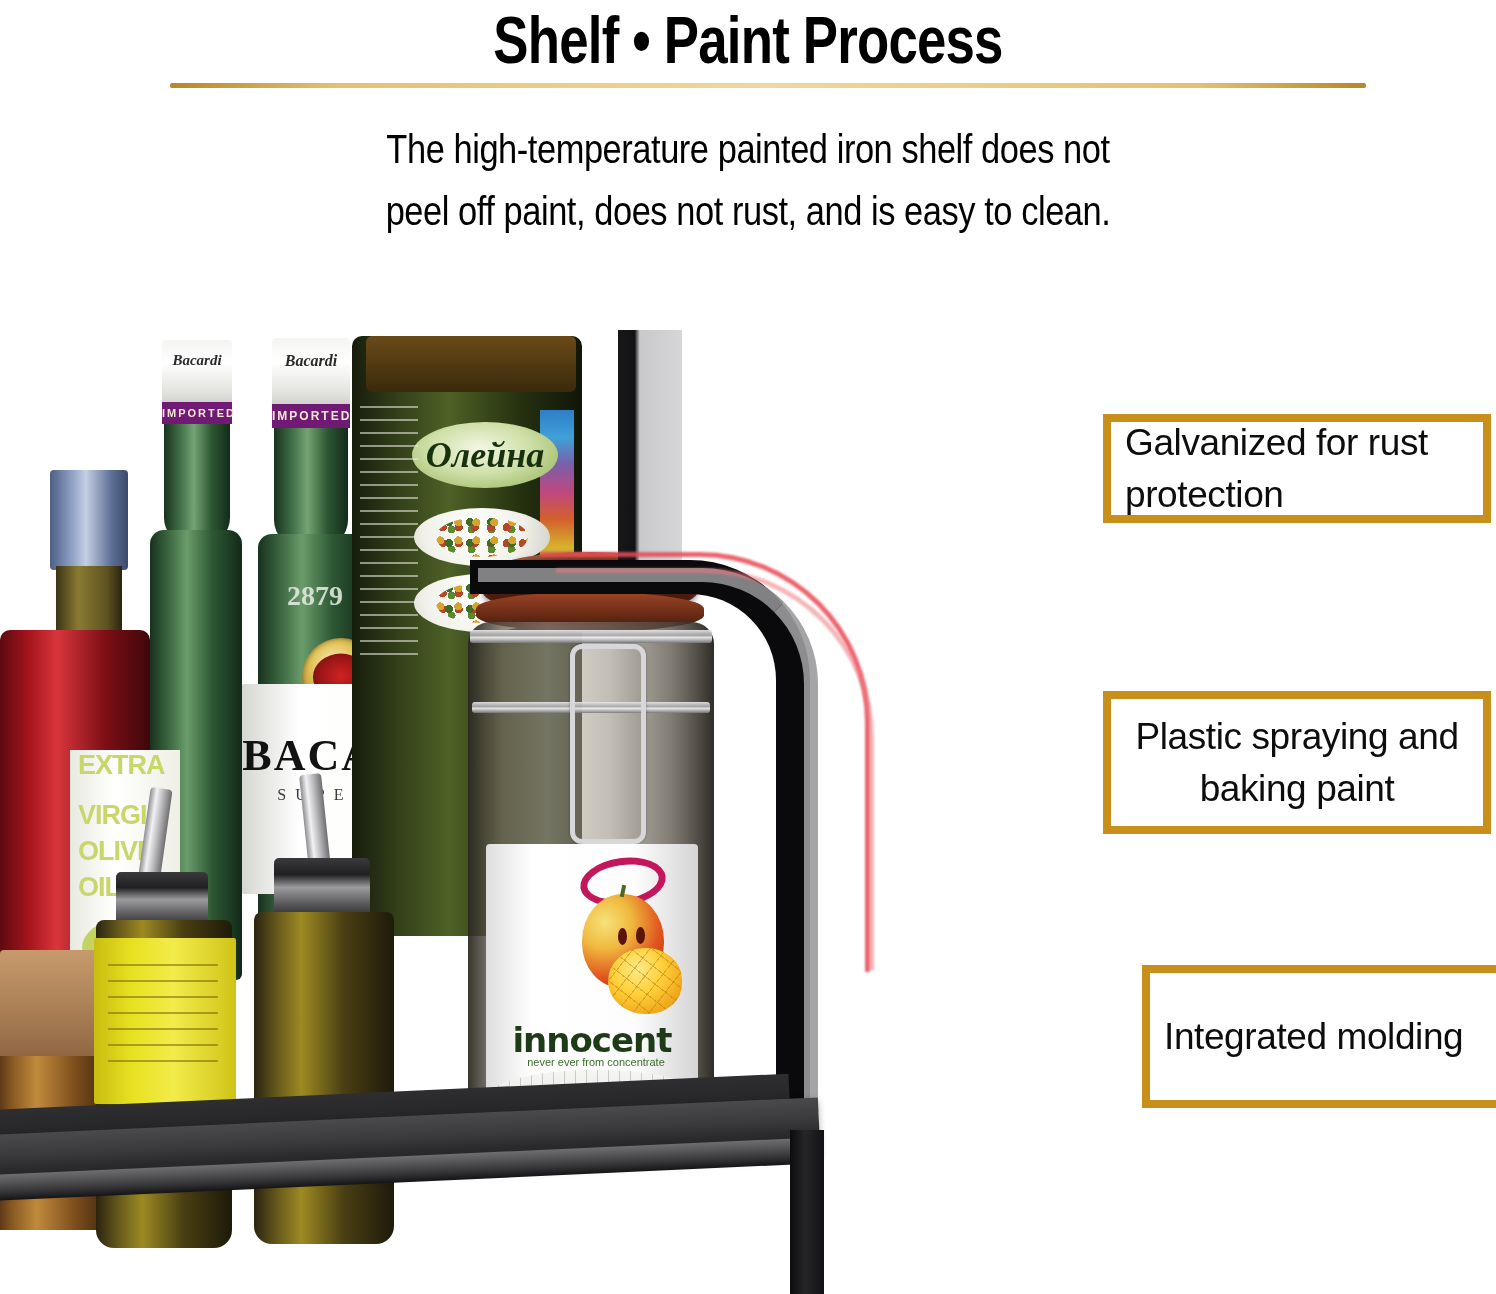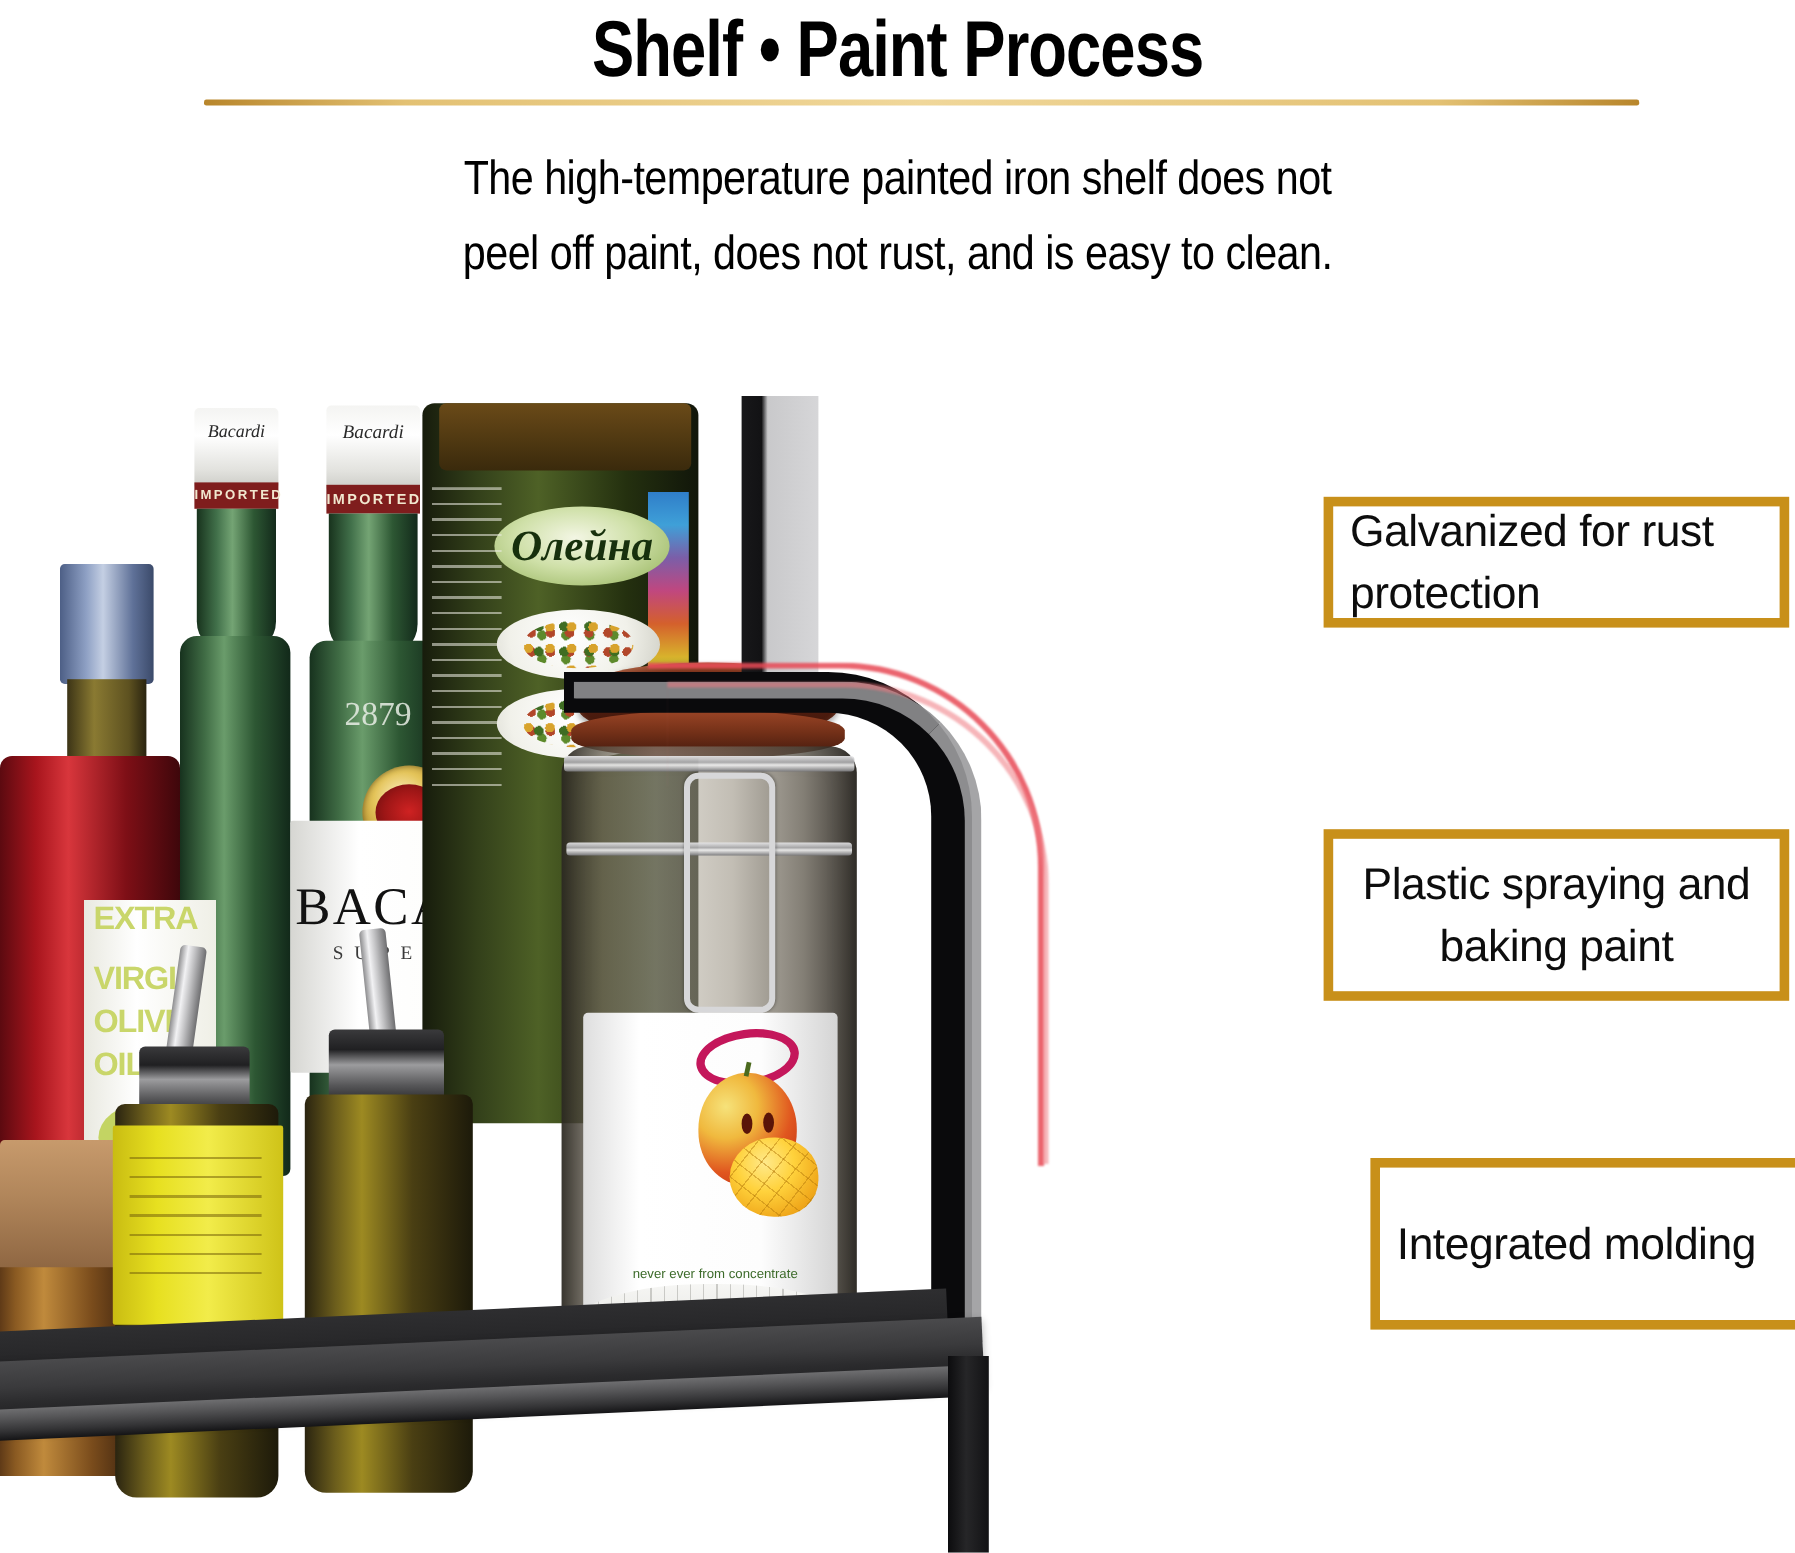--- a/index.html
+++ b/index.html
@@ -156,21 +156,21 @@
 
   .btl-green {
     border-radius: 14px 14px 6px 6px;
     background: linear-gradient(to right,#17321e 0%,#3f6b44 22%,#6a9c6b 40%,#2d5733 68%,#12291a 100%);
   }
   .cap-white {
     background: linear-gradient(to bottom,#f4f4f2 0%,#ffffff 34%,#e2e2de 76%,#c9c9c4 100%);
     border-radius: 4px;
   }
   .band-black {
-    background: #7f1d1d;
+    background: #701a75;
     color: #f1e7cf;
     font-size: 13px;
     letter-spacing: 2px;
     text-align: right;
     font-weight: bold;
   }
   .neck-green {
     background: linear-gradient(to right,#18331d 0%,#41704a 25%,#74a474 45%,#2d5733 72%,#132a1b 100%);
   }
   .emblem {
@@ -185,21 +185,21 @@
     width: 72%; height: 60%;
     border-radius: 50%;
     background: radial-gradient(ellipse at 50% 48%, #cf2222 0%, #9d1616 52%, #5b0c0c 100%);
   }
   .label-white {
     background: linear-gradient(to right,#d6d6d2 0%,#ffffff 26%,#fdfdfb 62%,#cfcfca 100%);
     border-radius: 2px;
   }
   .brandtext {
     font-family: "Liberation Serif", serif;
-    font-weight: normal;
+    font-weight: bold;
     color: #121212;
     text-align: center;
   }
 
   .oil-bottle {
     border-radius: 8px 8px 18px 18px;
     background: linear-gradient(to right,#2a2410 0%,#6b5d1c 18%,#9d8a22 34%,#4a3f13 64%,#1d1a0a 100%);
   }
   .spout {
     background: linear-gradient(to right,#8d8d8f 0%,#f2f2f4 30%,#c3c3c5 56%,#6e6e70 100%);
@@ -497,20 +497,21 @@
     <div class="jar-label" style="position:absolute;left:26px;top:292px;width:212px;height:262px;">
       <div class="halo" style="position:absolute;left:94px;top:14px;width:72px;height:34px;"></div>
       <div class="apple" style="position:absolute;left:96px;top:50px;width:82px;height:94px;">
         <div class="stem"></div>
         <div class="eye" style="left:36px;top:34px;"></div>
         <div class="eye" style="left:54px;top:33px;"></div>
       </div>
       <div class="mango" style="position:absolute;left:122px;top:104px;width:74px;height:66px;">
         <div class="grid"></div>
       </div>
+      <div class="brand-innocent" style="position:absolute;left:0;top:176px;width:212px;font-size:34px;letter-spacing:-1px;">innocent</div>
       <div class="tagline-innocent" style="position:absolute;left:0;top:212px;width:220px;font-size:11px;">never ever from concentrate</div>
       <div class="flavour-innocent" style="position:absolute;left:0;top:230px;width:212px;font-size:14px;">apple &amp;</div>
       <div class="flavour-innocent" style="position:absolute;left:0;top:248px;width:212px;font-size:14px;">mango juice</div>
     </div>
   </div>
 
   <div class="obj white-bowl" style="left:476px;top:740px;width:238px;height:76px;">
     <div class="ribs"></div>
   </div>
 

